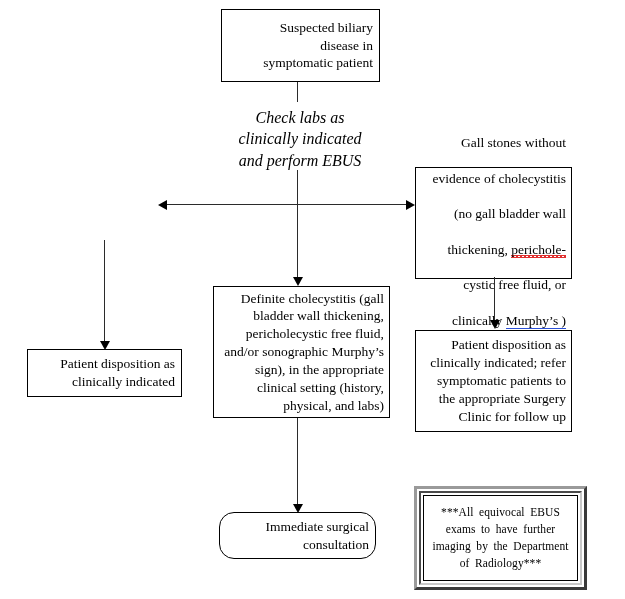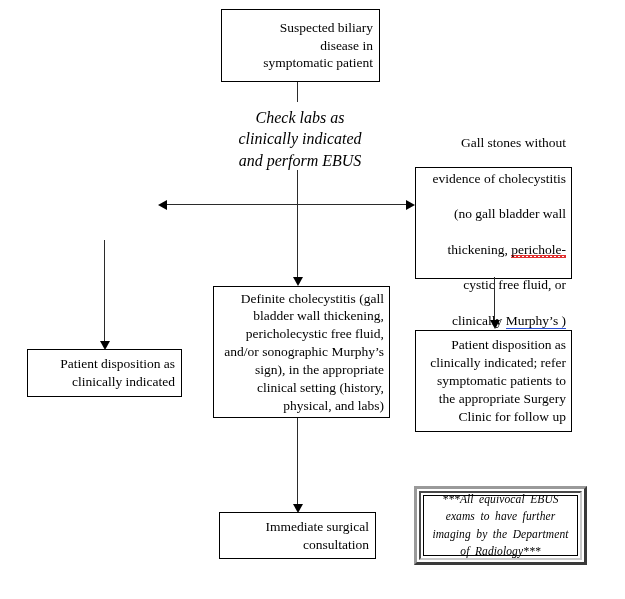--- a/index.html
+++ b/index.html
@@ -183,26 +183,26 @@
   </div>
 
   <div class="node" style="left:415px; top:330px; width:157px; height:102px; padding:4px 5px;">
     <span class="txt">Patient disposition as
 clinically indicated; refer
 symptomatic patients to
 the appropriate Surgery
 Clinic for follow up</span>
   </div>
 
-  <div class="node" style="left:219px; top:512px; width:157px; height:47px;">
+  <div class="node" style="left:219px; top:512px; width:157px; height:47px;border-radius:15px;">
     <span class="txt">Immediate surgical
 consultation</span>
   </div>
 
-  <div class="note-outer" style="left:414px; top:486px; width:173px; height:79px;font-style:italic;">
+  <div class="note-outer" style="left:414px; top:486px; width:173px; height:104px;">
     <div class="note-mid">
       <div class="note-inner">***All equivocal EBUS
 exams to have further
 imaging by the Department
 of Radiology***</div>
     </div>
   </div>
 
 </div>
 

